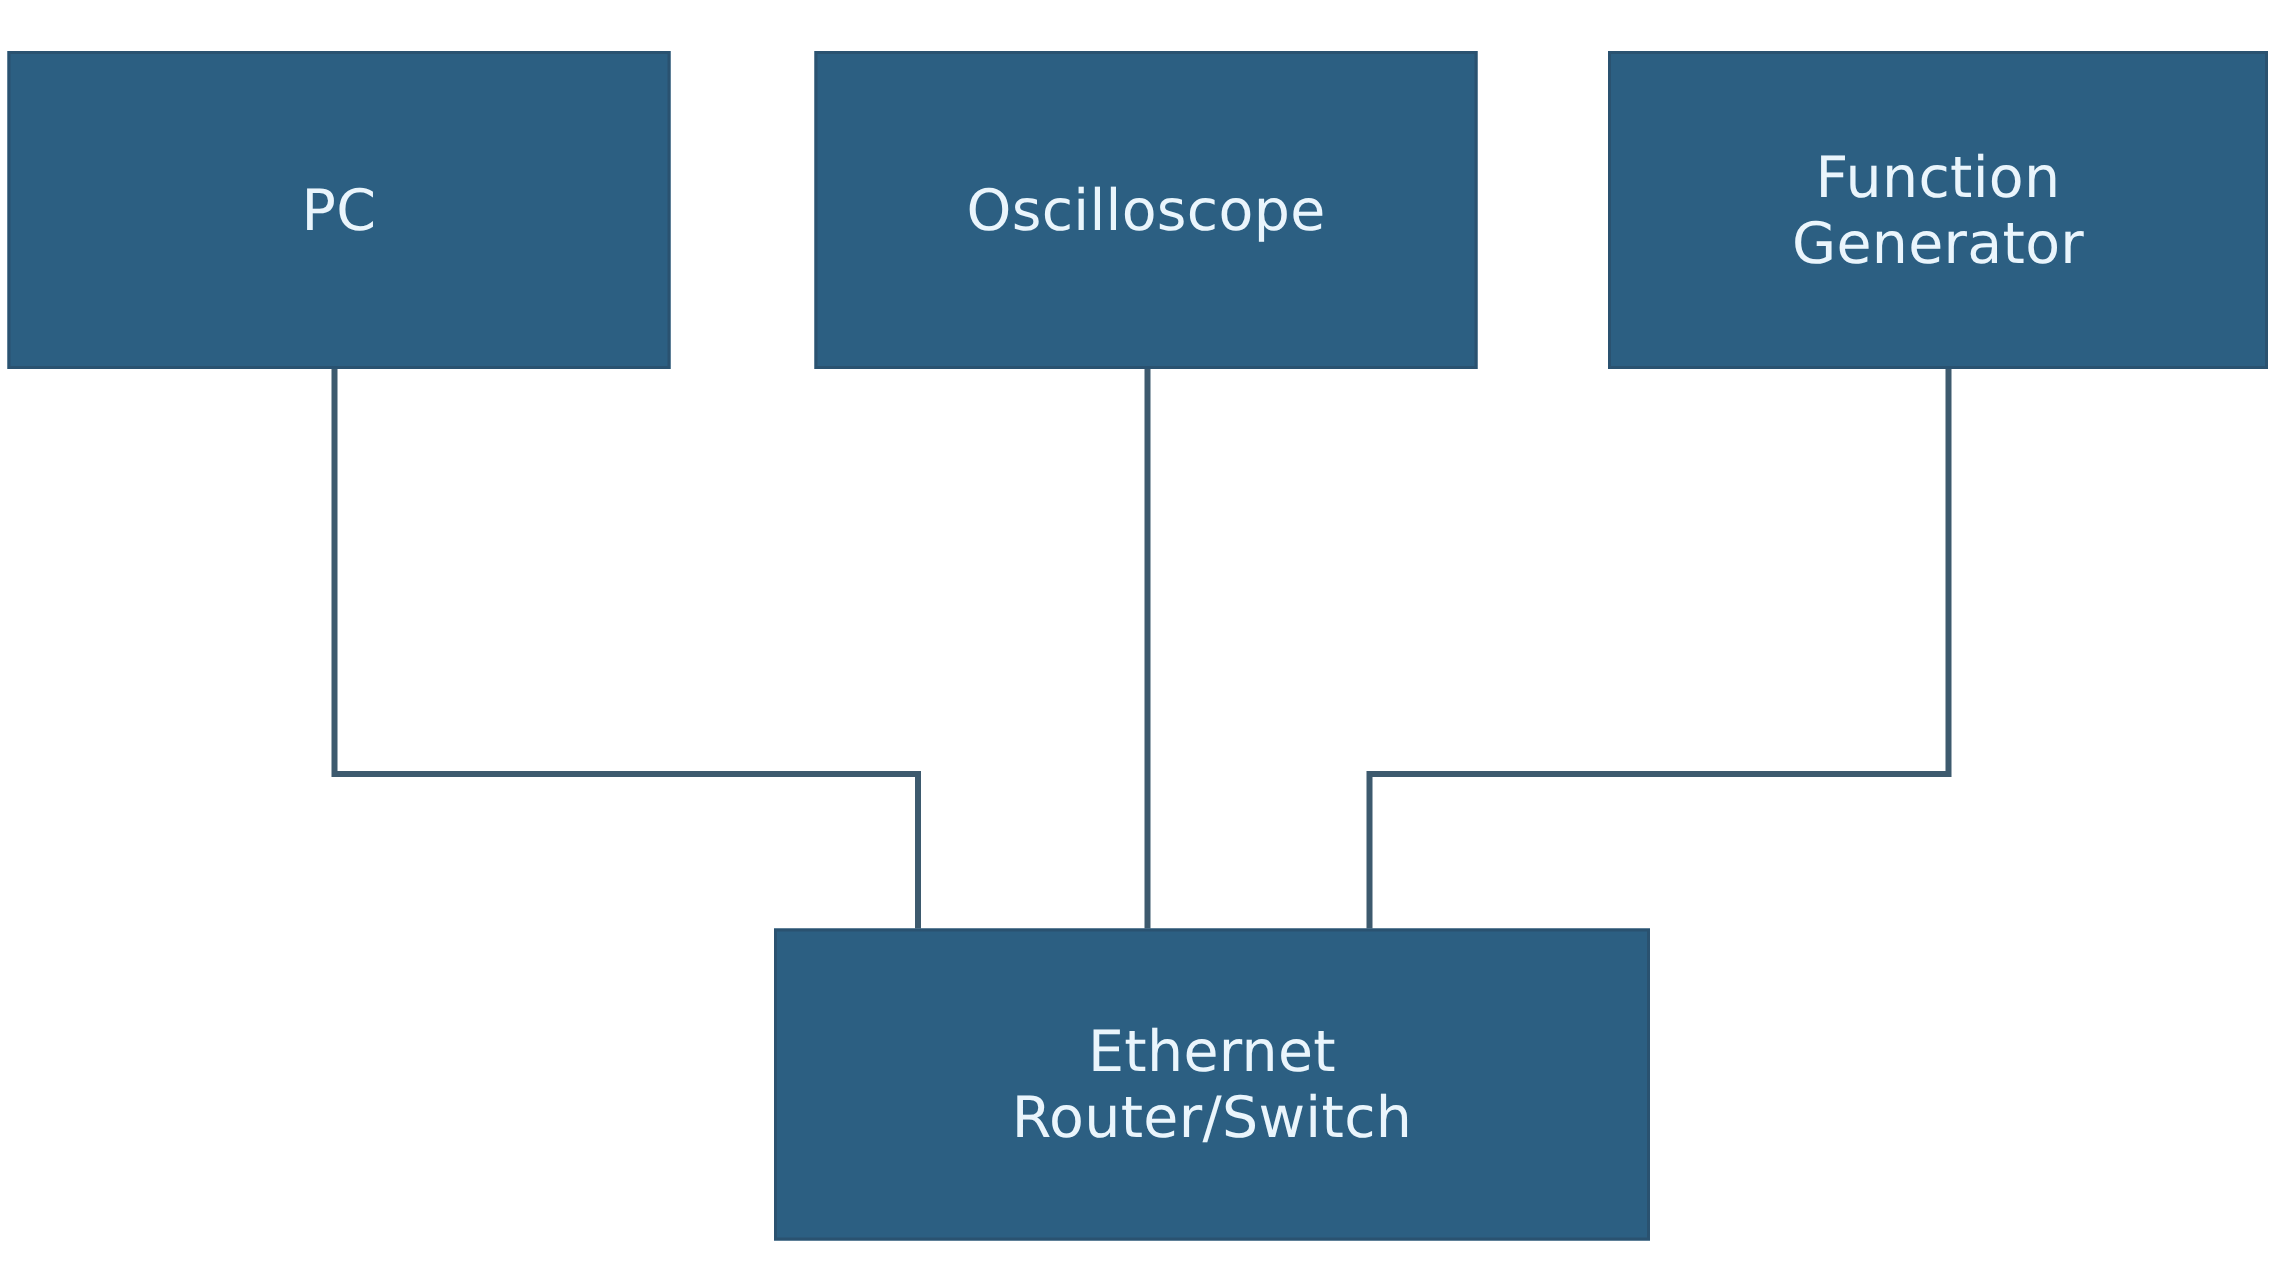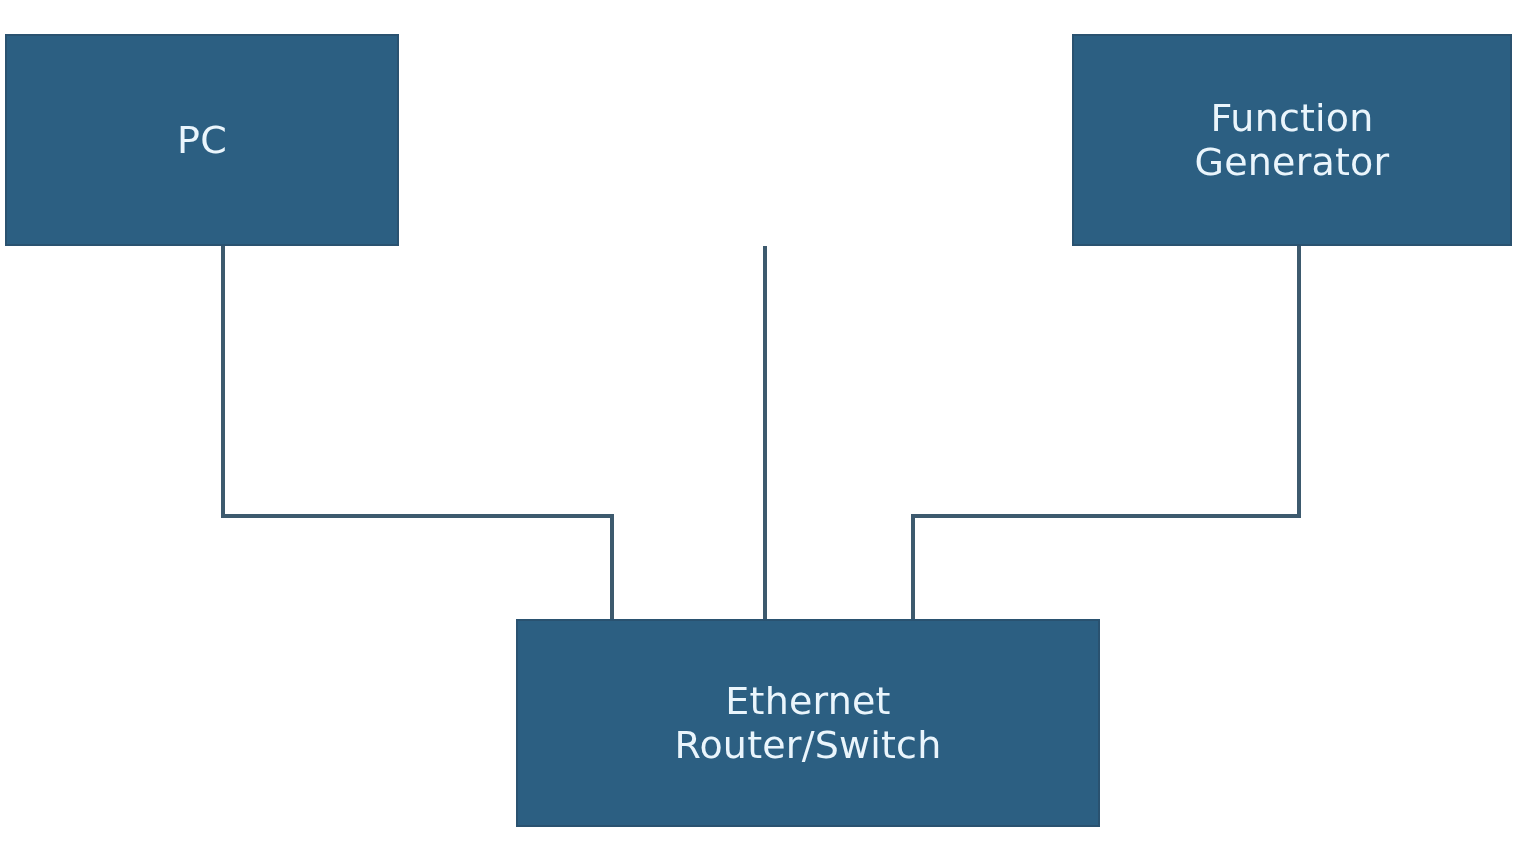--- a/index.html
+++ b/index.html
@@ -25,21 +25,21 @@
     align-items: center;
     justify-content: center;
     text-align: center;
     font-size: 38px;
     font-weight: 400;
     line-height: 1.16;
     letter-spacing: 0.2px;
     white-space: pre-line;
     user-select: none;
   }
-  #node-pc       { left: 5px;    top: 34px;  width: 394px; height: 212px; }
+  #node-pc       { left: 5px;    top: 34px;  width: 442px; height: 212px; }
   #node-scope    { left: 543px;  top: 34px;  width: 442px; height: 212px; }
   #node-funcgen  { left: 1072px; top: 34px;  width: 440px; height: 212px; }
   #node-router   { left: 516px;  top: 619px; width: 584px; height: 208px; }
 
   #wires {
     position: absolute;
     left: 0;
     top: 0;
     width: 1516px;
     height: 850px;
@@ -59,20 +59,21 @@
 <div id="canvas">
 
   <svg id="wires" viewBox="0 0 1516 850" xmlns="http://www.w3.org/2000/svg">
     <path d="M 223 246 L 223 516 L 612 516 L 612 619"></path>
     <path d="M 765 246 L 765 619"></path>
     <path d="M 1299 246 L 1299 516 L 913 516 L 913 619"></path>
   </svg>
 
   <div class="node" id="node-pc">PC</div>
 
+  <div class="node" id="node-scope">Oscilloscope</div>
 
   <div class="node" id="node-funcgen">Function
 Generator</div>
 
   <div class="node" id="node-router">Ethernet
 Router/Switch</div>
 
 </div>
 
 </body></html>

